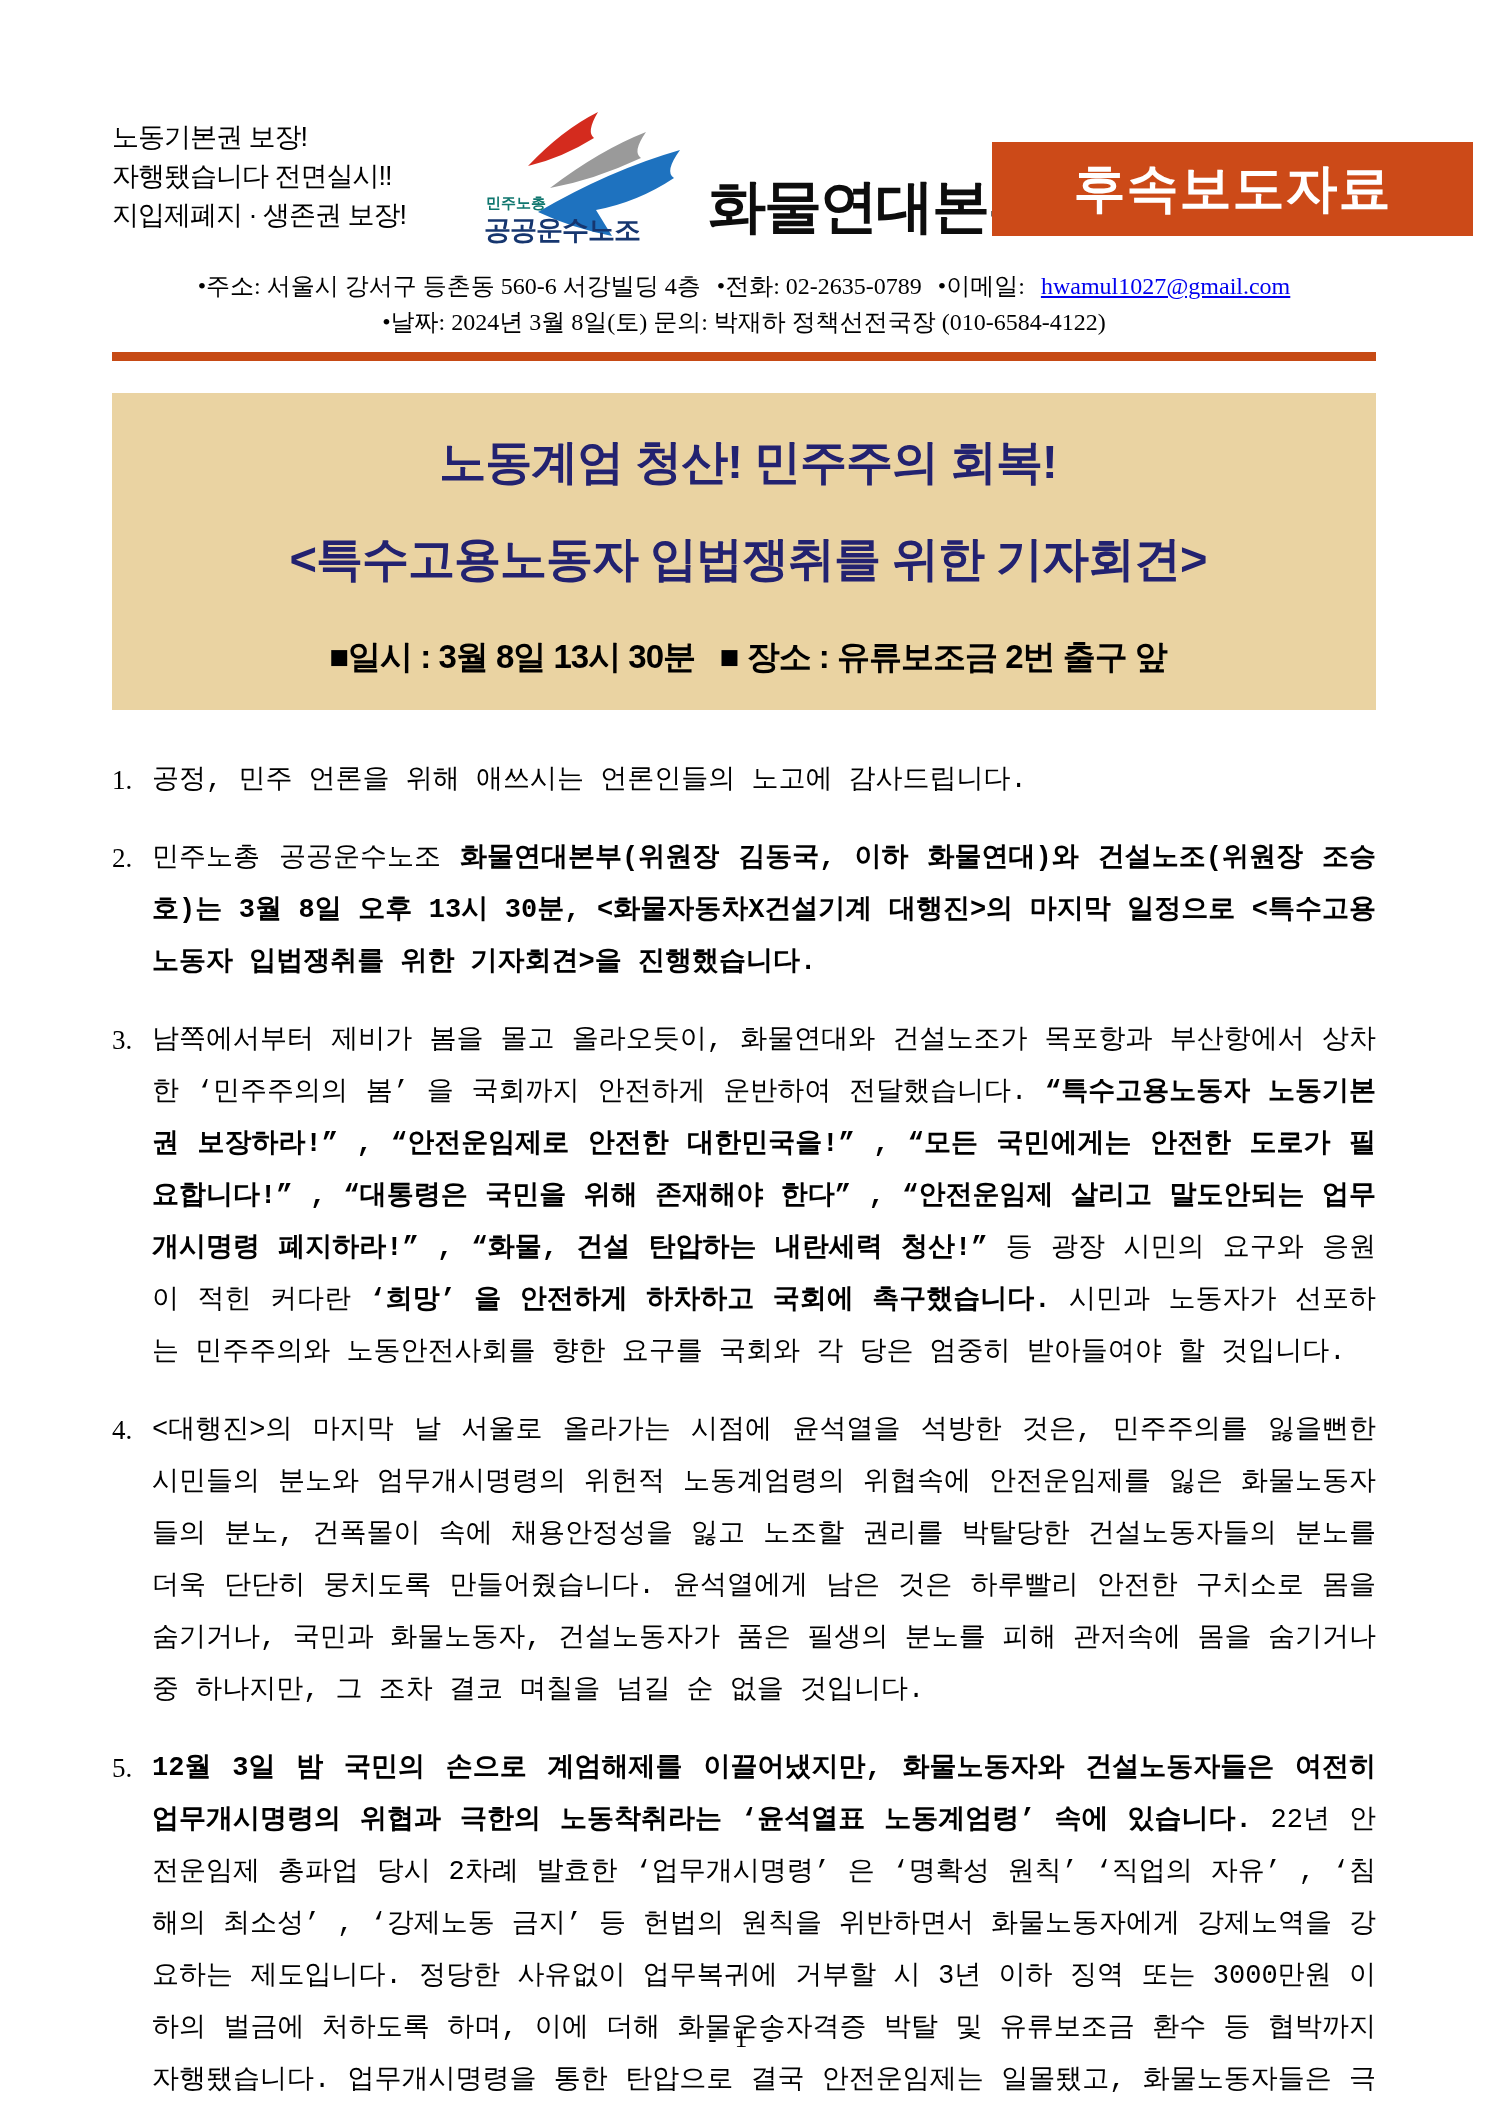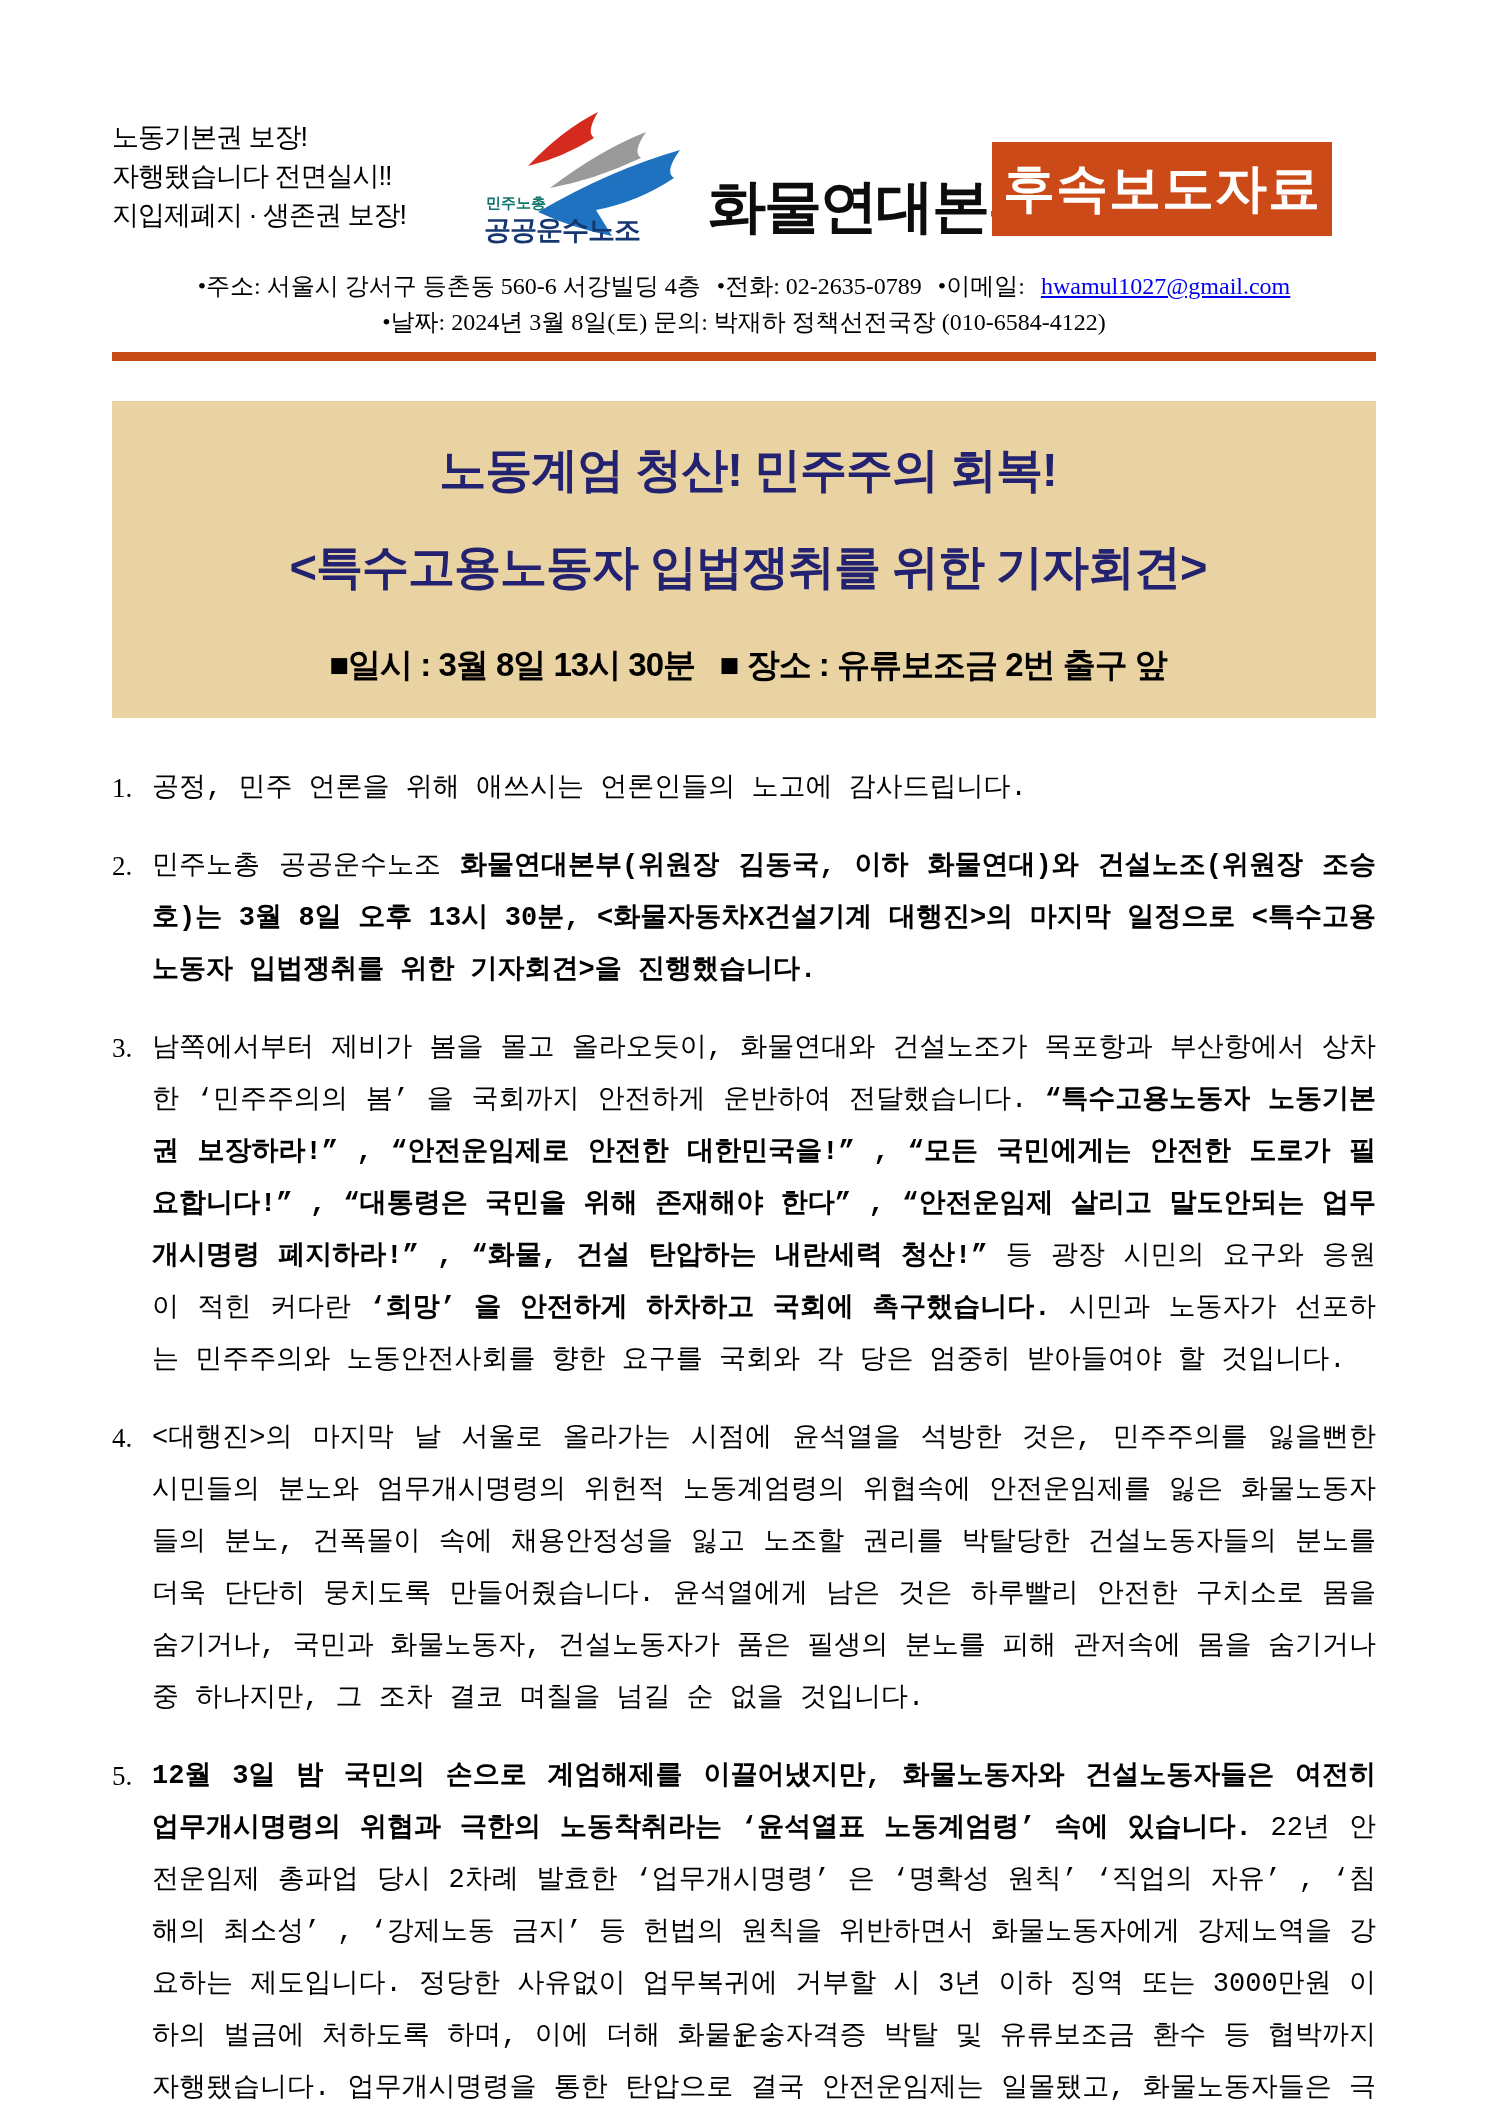--- a/index.html
+++ b/index.html
@@ -34,35 +34,35 @@
     font-weight: 800; font-size: 27px; color: #16366f; letter-spacing: -1px; text-align: right;
   }
   .flame { position: absolute; left: 402px; top: -4px; }
   .org-title {
     position: absolute; left: 596px; top: 56px;
     font-family: "Liberation Sans", "DejaVu Sans", sans-serif;
     font-weight: 900; font-size: 58px; color: #0d0d0d; letter-spacing: -2px;
   }
   .doc-type-box {
     position: absolute; left: 880px; top: 30px;
-    width: 340px; height: 94px;
+    width: 481px; height: 94px;
     background: #cc4a18;
     color: #ffffff;
     font-family: "Liberation Sans", "DejaVu Sans", sans-serif;
     font-weight: 900; font-size: 52px; letter-spacing: 1px;
     text-align: center; line-height: 92px;
   }
   
   .contact { margin-top: 26px; text-align: center; font-size: 24px; line-height: 36px; }
   .contact-line1 { display: flex; justify-content: center; gap: 16px; white-space: nowrap; }
   .email-link { color: #0000ee; text-decoration: underline; }
   .rule { margin-top: 12px; height: 9px; background: #c64a15; border: none; }
   
   .title-box {
-    margin-top: 40px;
+    margin-top: 32px;
     background: #ead3a2;
     text-align: center;
     padding: 38px 10px 30px 18px;
   }
   .title-line {
     font-family: "Liberation Sans", "DejaVu Sans", sans-serif;
     font-weight: 900; font-size: 47px; color: #232270; letter-spacing: -1px;
   }
   .title-line + .title-line { margin-top: 34px; }
   .schedule {

